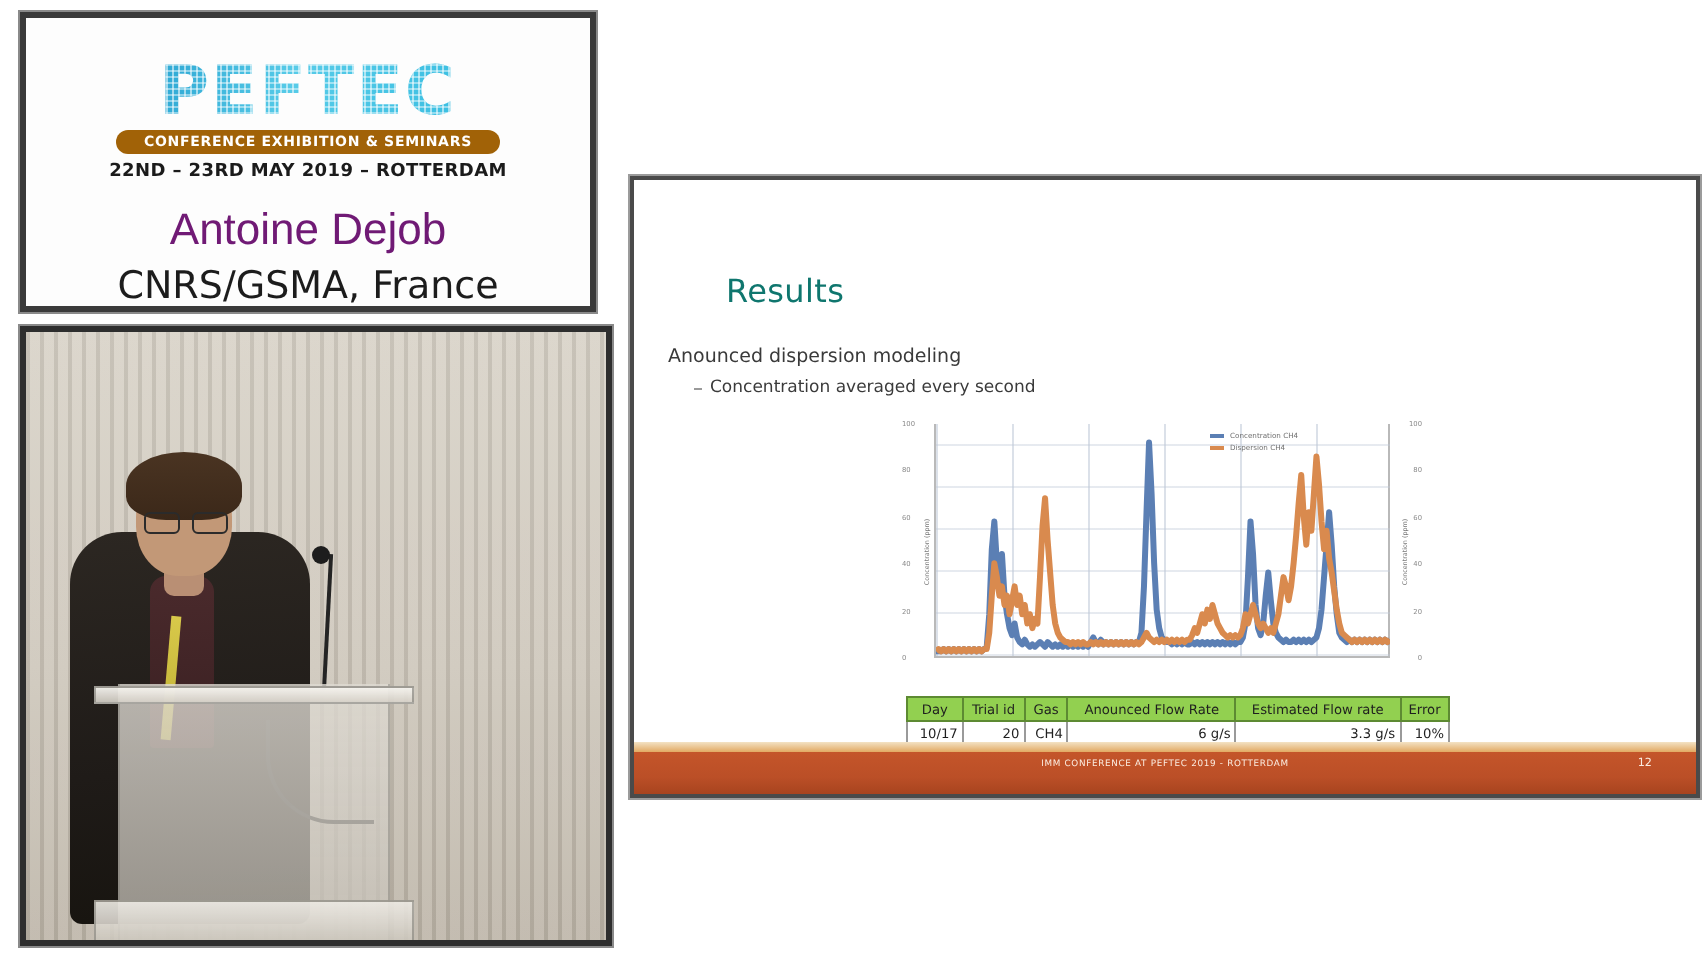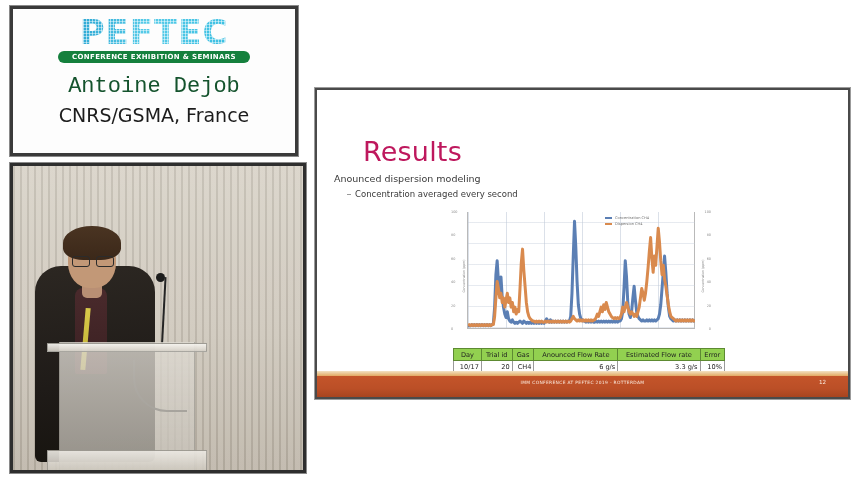--- a/index.html
+++ b/index.html
@@ -27,21 +27,21 @@
     top: 6px;
     width: 288px;
     height: 150px;
     background: #fdfdfd;
     border: 3px solid #3a3a3a;
     box-shadow: 0 0 0 1px #8a8a8a;
     display: flex;
     flex-direction: column;
     align-items: center;
     justify-content: flex-start;
-    padding-top: 6px;
+    padding-top: 20px;
   }
 
   
   #peftec-logo {
     display: flex;
     flex-direction: column;
     align-items: center;
     width: 100%;
   }
   #peftec-word {
@@ -64,21 +64,21 @@
         rgba(255,255,255,0) 3px),
       linear-gradient(100deg, #2ea8d4 0%, #57cbe8 45%, #3bbfe2 100%);
     -webkit-background-clip: text;
     background-clip: text;
     color: transparent;
     -webkit-text-fill-color: transparent;
     text-transform: uppercase;
   }
   #peftec-ribbon {
     margin-top: 2px;
-    background: #15803d;
+    background: #a16207;
     color: #ffffff;
     font-family: "DejaVu Sans", sans-serif;
     font-weight: 700;
     font-size: 7px;
     letter-spacing: 0.35px;
     padding: 2px 14px 2px 14px;
     border-radius: 7px;
     white-space: nowrap;
     text-transform: uppercase;
   }
@@ -93,24 +93,24 @@
     text-transform: uppercase;
   }
 
   
   #speaker-block {
     margin-top: 10px;
     text-align: center;
     width: 100%;
   }
   #speaker-name {
-    font-family: Liberation Mono, monospace;
+    font-family: Liberation Sans, sans-serif;
     font-size: 22px;
     font-weight: 400;
-    color: #14532d;
+    color: #701a75;
     line-height: 1.25;
   }
   #speaker-affiliation {
     font-family: "DejaVu Sans", sans-serif;
     font-size: 19px;
     font-weight: 400;
     color: #1c1c1c;
     line-height: 1.3;
     margin-top: 2px;
   }
@@ -286,23 +286,23 @@
     border: 2px solid #4a4a4a;
     box-shadow: 0 0 0 1px #9b9b9b;
     overflow: hidden;
   }
 
   #slide-title {
     position: absolute;
     left: 46px;
     top: 46px;
     font-family: "DejaVu Sans", sans-serif;
-    font-size: 27px;
+    font-size: 16px;
     font-weight: 400;
-    color: #be185d;
+    color: #0f766e;
     letter-spacing: 0.2px;
   }
 
   #slide-subhead {
     position: absolute;
     left: 17px;
     top: 83px;
     font-family: "DejaVu Sans", sans-serif;
     font-size: 9.5px;
     color: #3a3a3a;
@@ -477,20 +477,21 @@
 </style>
 </head>
 <body>
 
 <div id="stage">
 
   <div id="title-card">
     <div id="peftec-logo">
       <div id="peftec-word">PEFTEC</div>
       <div id="peftec-ribbon">Conference Exhibition &amp; Seminars</div>
+      <div id="peftec-dates">22nd – 23rd MAY 2019 – ROTTERDAM</div>
     </div>
     <div id="speaker-block">
       <div id="speaker-name">Antoine Dejob</div>
       <div id="speaker-affiliation">CNRS/GSMA, France</div>
     </div>
   </div>
 
   <div id="speaker-video">
     <div id="curtain"></div>
     <div id="person-body"></div>

